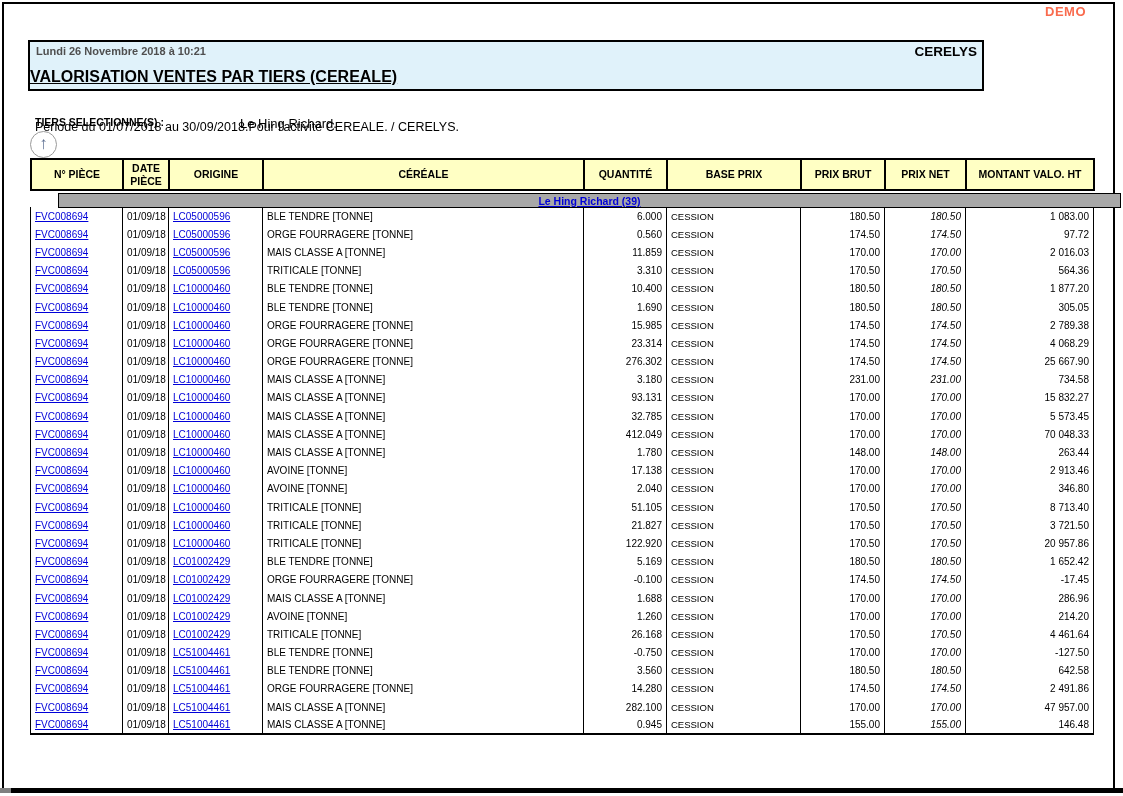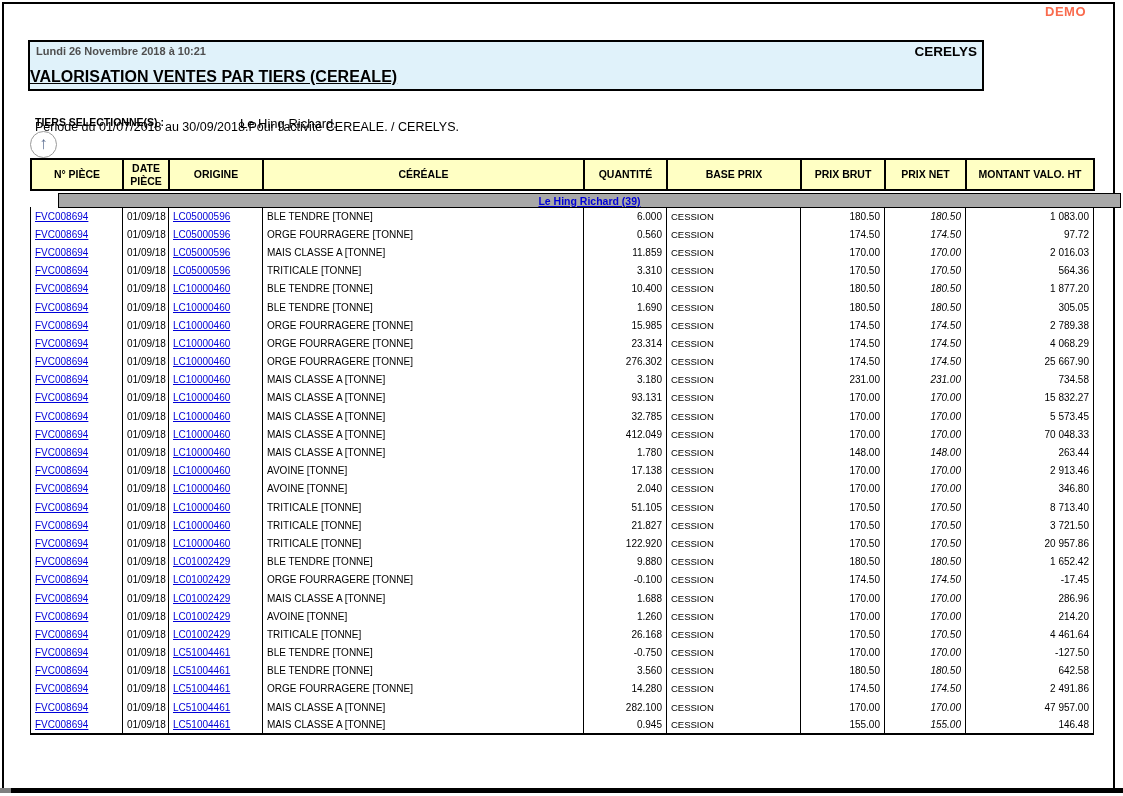--- a/index.html
+++ b/index.html
@@ -299,21 +299,21 @@
           <td class="base">CESSION</td>
           <td class="ta-r">170.50</td>
           <td class="ta-r italic">170.50</td>
           <td class="ta-r">20 957.86</td>
         </tr>
         <tr>
           <td><a class="lnk">FVC008694</a></td>
           <td class="ta-c">01/09/18</td>
           <td><a class="lnk">LC01002429</a></td>
           <td>BLE TENDRE [TONNE]</td>
-          <td class="ta-r">9.880</td>
+          <td class="ta-r">5.169</td>
           <td class="base">CESSION</td>
           <td class="ta-r">180.50</td>
           <td class="ta-r italic">180.50</td>
           <td class="ta-r">1 652.42</td>
         </tr>
         <tr>
           <td><a class="lnk">FVC008694</a></td>
           <td class="ta-c">01/09/18</td>
           <td><a class="lnk">LC01002429</a></td>
           <td>ORGE FOURRAGERE [TONNE]</td>

